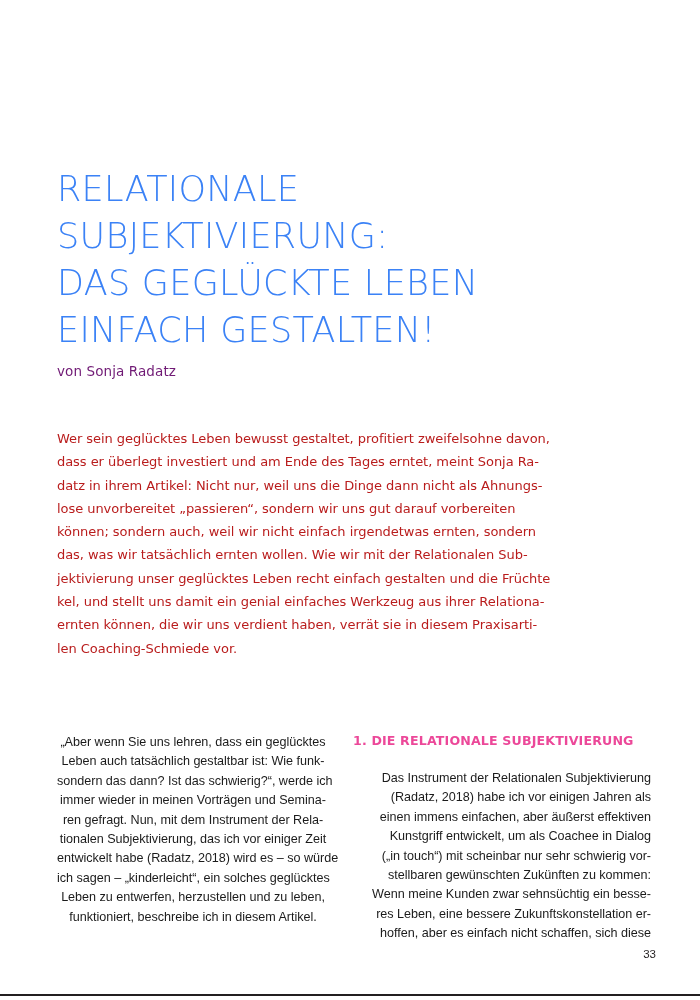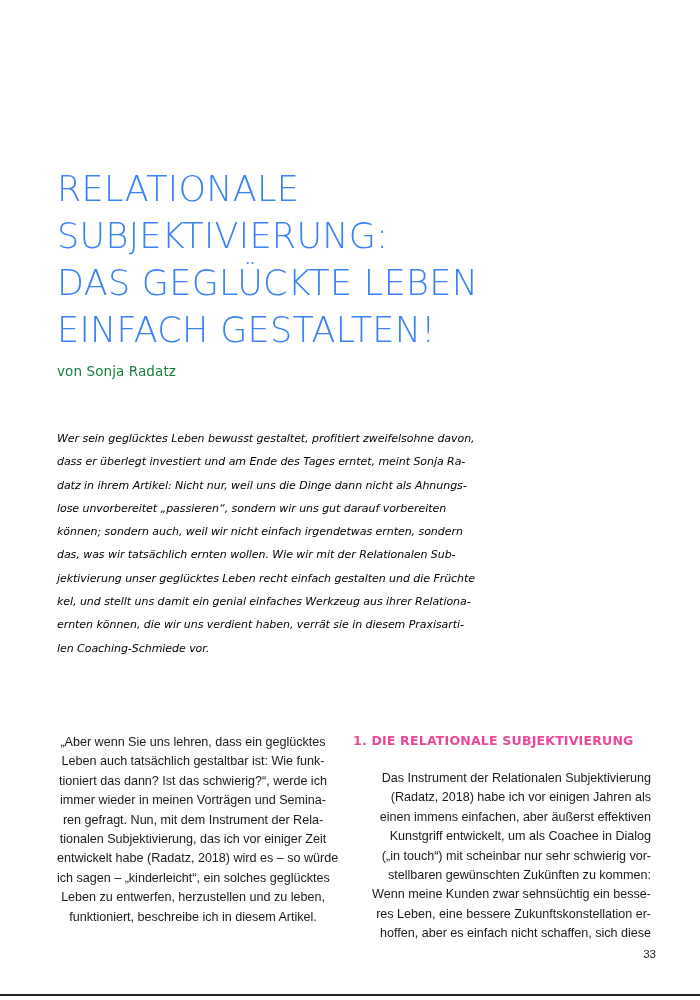--- a/index.html
+++ b/index.html
@@ -39,36 +39,35 @@
     white-space: nowrap;
   }
 
   .byline {
     position: absolute;
     left: 57px;
     top: 363px;
     font-family: "DejaVu Sans", sans-serif;
     font-size: 13.5px;
     font-weight: 400;
-    color: #15803d;
+    color: #701a75;
     letter-spacing: 0.1px;
   }
 
   
   .lead {
     position: absolute;
     left: 57px;
     top: 427px;
     width: 508px;
     font-family: "DejaVu Sans", sans-serif;
-    font-size: 11px;
+    font-size: 13px;
     line-height: 23.3px;
-    color: #000000;
+    color: #b91c1c;
     letter-spacing: -0.05px;
-    font-style: italic;
   }
   .lead .ln { display: block; white-space: nowrap; }
 
   
   .columns {
     position: absolute;
     left: 57px;
     top: 733px;
     width: 592px;
     height: 200px;
@@ -151,21 +150,21 @@
     <span class="ln">ernten können, die wir uns verdient haben, verrät sie in diesem Praxisarti-</span>
     <span class="ln">len Coaching-Schmiede vor.</span>
   </div>
 
   <div class="columns">
 
     <div class="col col-left">
       <div class="body-col">
         <span class="ln">„Aber wenn Sie uns lehren, dass ein geglücktes</span>
         <span class="ln">Leben auch tatsächlich gestaltbar ist: Wie funk-</span>
-        <span class="ln">tioniert das dann? Ist das schwierig?“, werde ich</span>
+        <span class="ln">sondern das dann? Ist das schwierig?“, werde ich</span>
         <span class="ln">immer wieder in meinen Vorträgen und Semina-</span>
         <span class="ln">ren gefragt. Nun, mit dem Instrument der Rela-</span>
         <span class="ln">tionalen Subjektivierung, das ich vor einiger Zeit</span>
         <span class="ln">entwickelt habe (Radatz, 2018) wird es – so würde</span>
         <span class="ln">ich sagen – „kinderleicht“, ein solches geglücktes</span>
         <span class="ln">Leben zu entwerfen, herzustellen und zu leben,</span>
         <span class="ln">funktioniert, beschreibe ich in diesem Artikel.</span>
       </div>
     </div>
 

